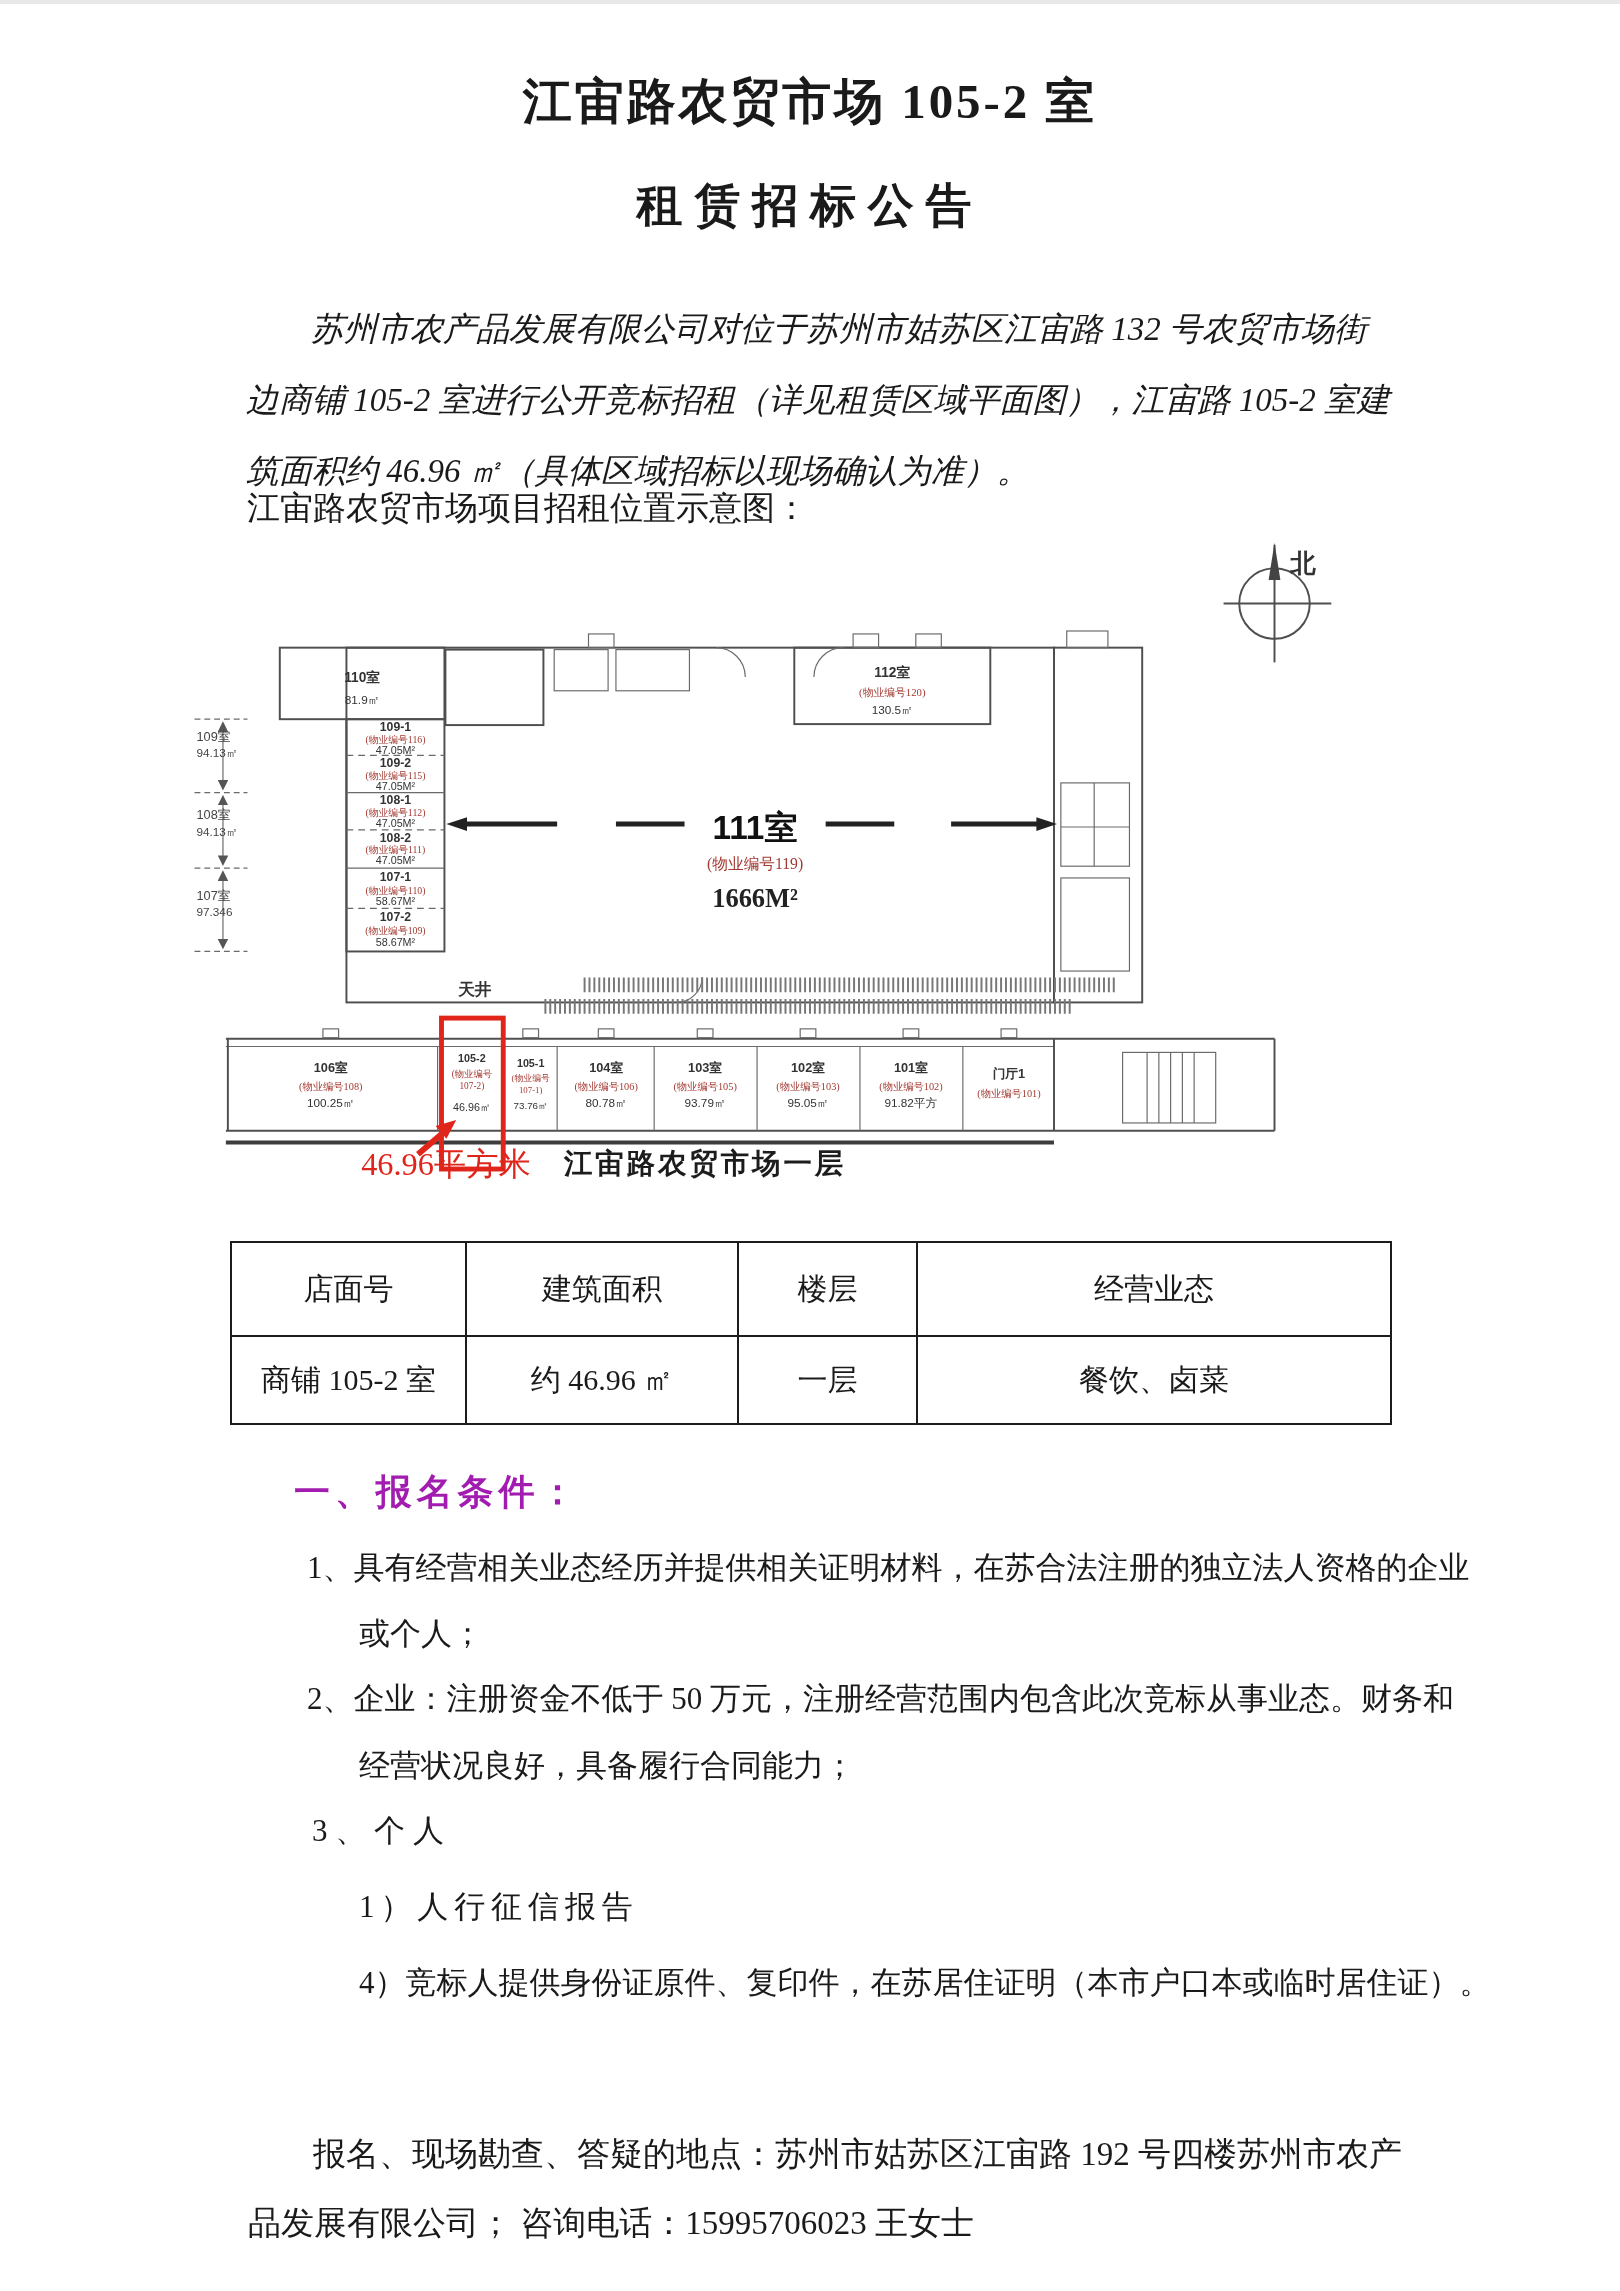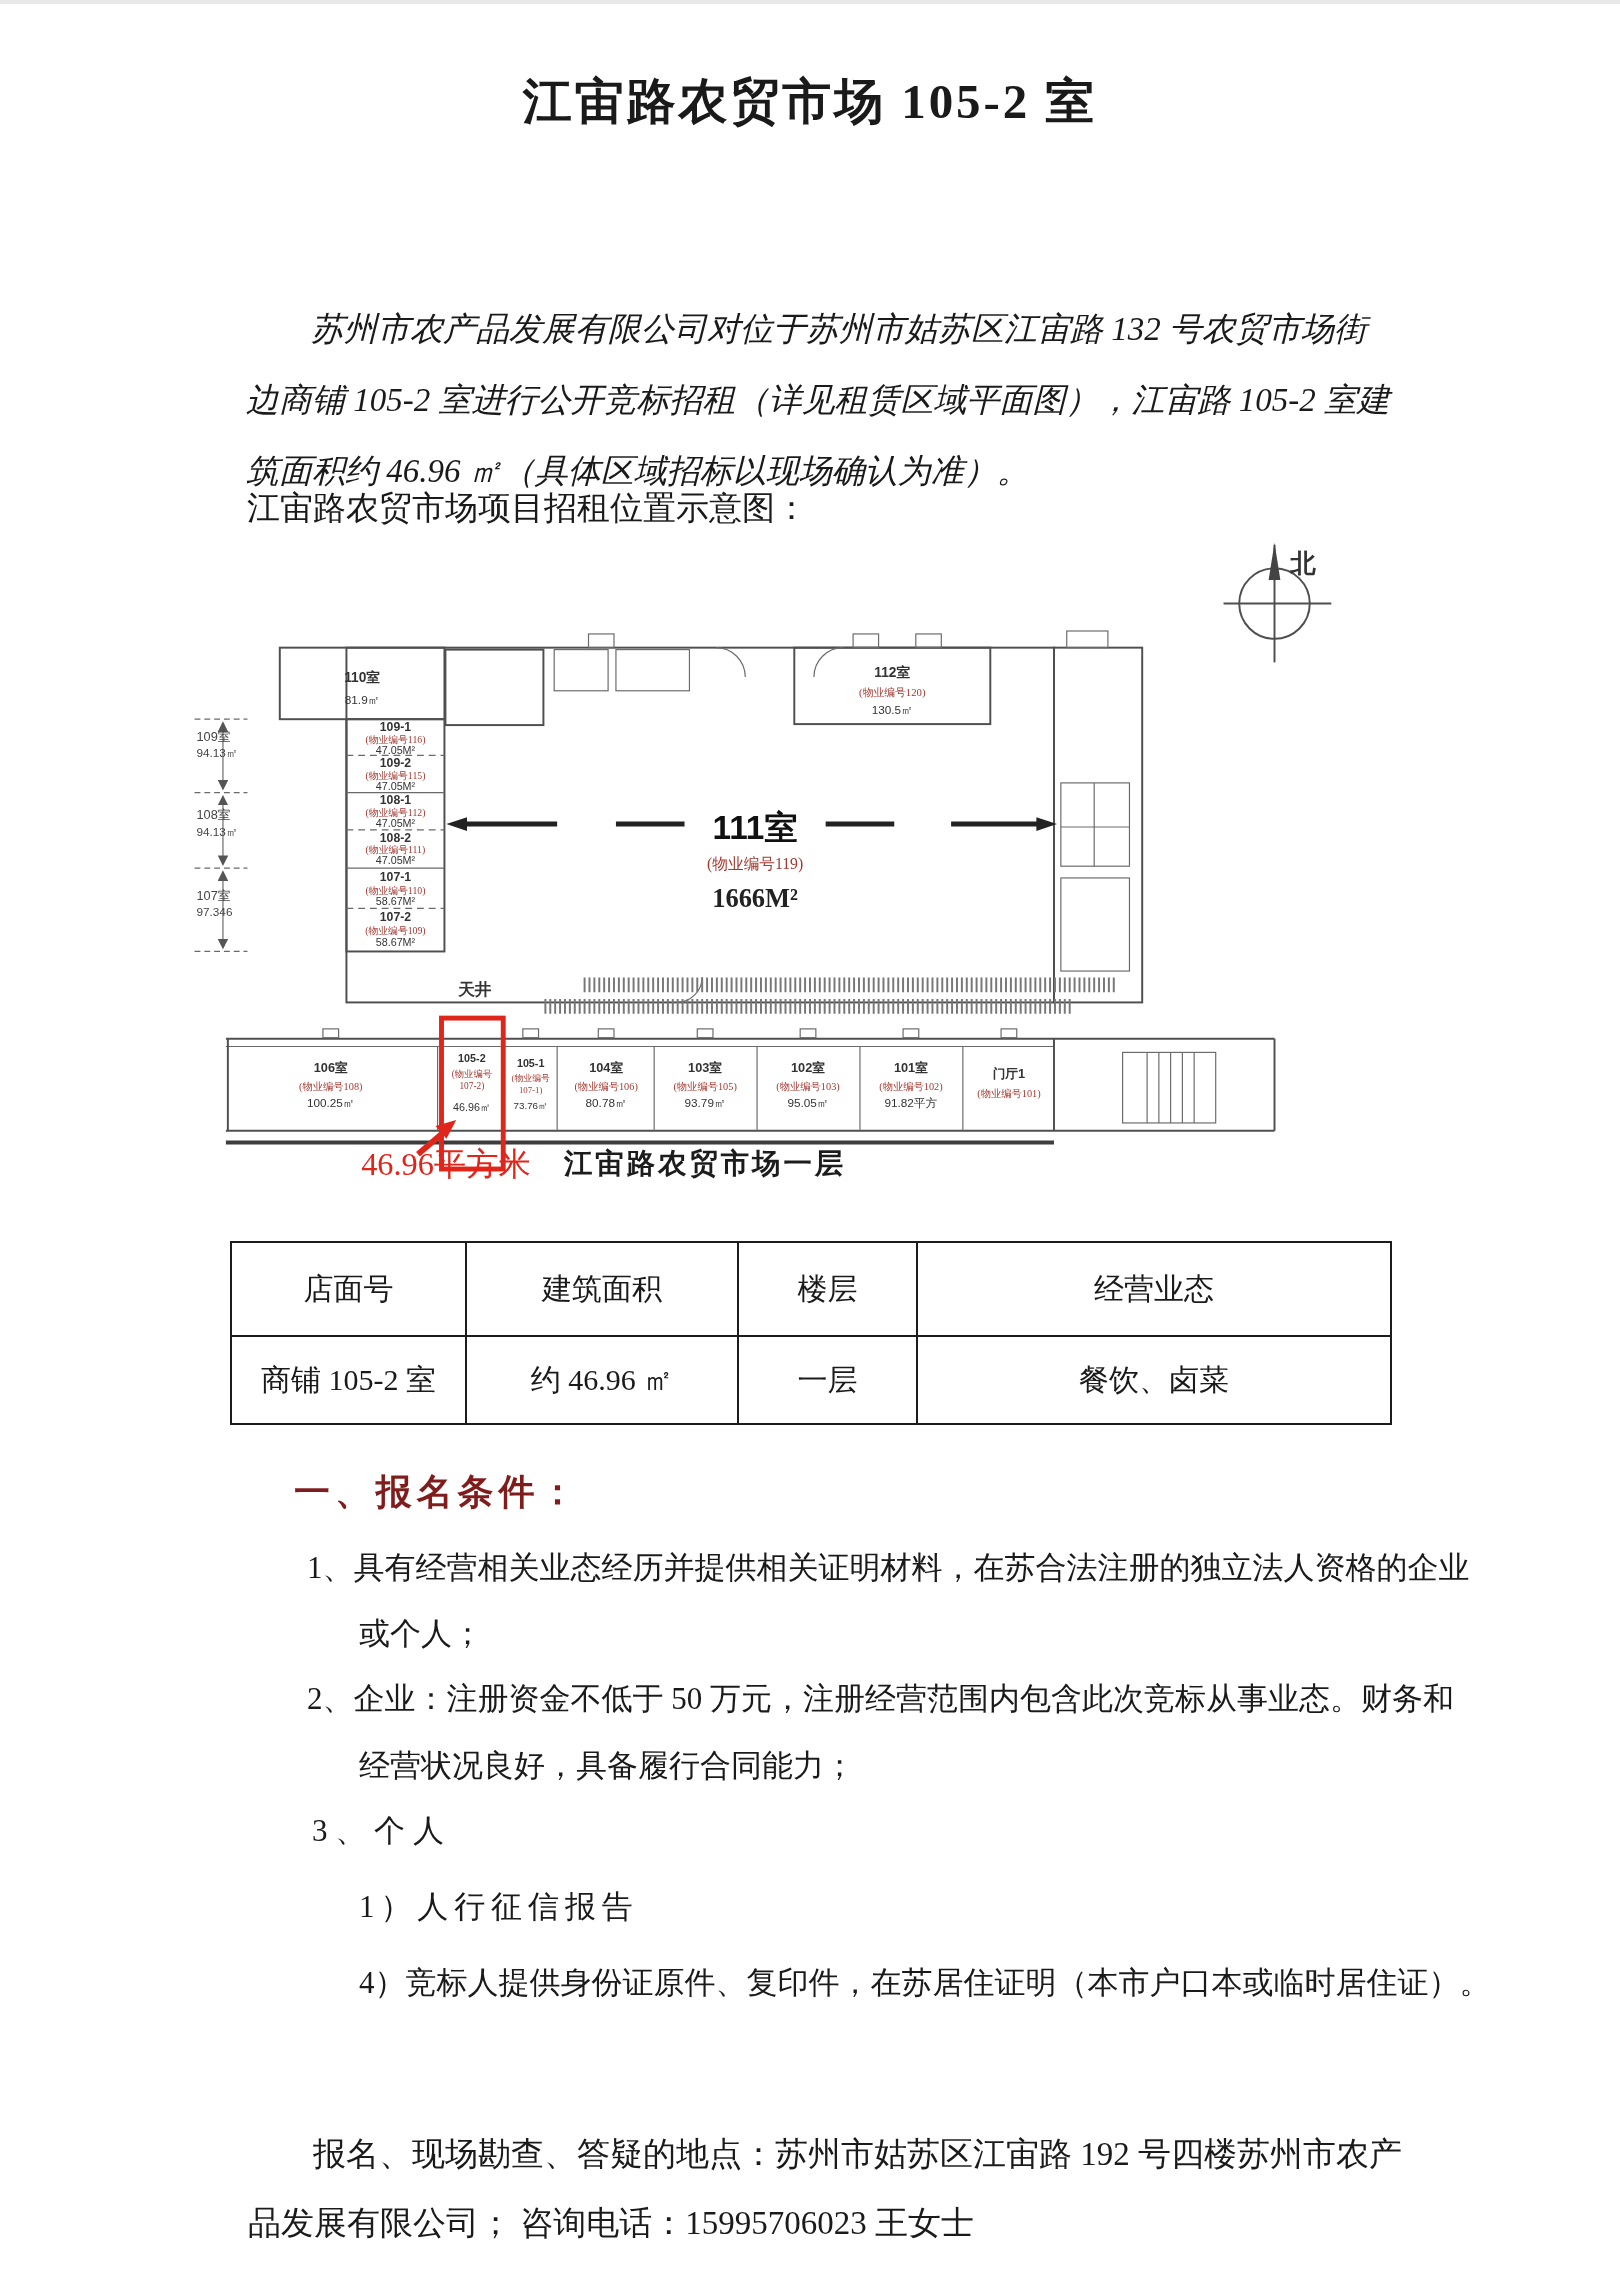--- a/index.html
+++ b/index.html
@@ -12,21 +12,21 @@
   .title1{top:65px;left:0;width:100%;text-align:center;font-size:49px;font-weight:bold;letter-spacing:2.9px;}
   .title2{top:171px;left:0;width:100%;text-align:center;font-size:46px;font-weight:bold;letter-spacing:11.8px;}
   .intro{top:290px;left:246px;font-size:33px;line-height:71px;font-style:italic;}
   .intro .l1{text-indent:65px;}
   .plan-intro{top:482px;left:247px;font-size:33px;}
   .planbox{top:529px;left:167px;width:1284px;height:686px;}
   .doc-table{position:absolute;top:1237px;left:230px;width:1161px;border-collapse:collapse;table-layout:fixed;font-size:30px;border-radius:29px;}
   .doc-table td{border:2px solid #1c1c1c;text-align:center;vertical-align:middle;padding:0;}
   .doc-table .hrow td{height:92px;}
   .doc-table .drow td{height:86px;}
-  .heading{font-family:"Liberation Sans","DejaVu Sans",sans-serif;font-weight:700;font-size:36px;color:#7f1d1d;}
+  .heading{font-family:"Liberation Sans","DejaVu Sans",sans-serif;font-weight:700;font-size:36px;color:#a21caf;}
   .s1{top:1464px;left:294px;letter-spacing:4.9px;}
   .s2{top:2042px;left:248px;letter-spacing:2px;font-size:35px;}
   .item{font-size:31px;}
   .i1a{top:1543px;left:307px;}
   .i1b{top:1609px;left:359px;}
   .i2a{top:1674px;left:307px;}
   .i2b{top:1741px;left:359px;}
   .i3 {top:1806px;left:312px;letter-spacing:7.8px;}
   .i3a{top:1882px;left:359px;letter-spacing:5.9px;}
   .i3b{top:1958px;left:359px;}
@@ -38,20 +38,21 @@
   .rm{font-family:"Liberation Sans","DejaVu Sans",sans-serif;fill:#333;}
   .code{fill:#a33a32;}
   .red{fill:#e0251b;}
 </style>
 </head>
 <body>
 
 <div class="page">
 
   <div class="abs title1">江宙路农贸市场 105-2 室</div>
+  <div class="abs title2">租赁招标公告</div>
 
   <div class="abs intro">
     <div class="l1">苏州市农产品发展有限公司对位于苏州市姑苏区江宙路 132 号农贸市场街</div>
     <div class="l2">边商铺 105-2 室进行公开竞标招租（详见租赁区域平面图），江宙路 105-2 室建</div>
     <div class="l3">筑面积约 46.96 ㎡（具体区域招标以现场确认为准）。</div>
   </div>
 
   <div class="abs plan-intro">江宙路农贸市场项目招租位置示意图：</div>
 
   <svg class="abs planbox" viewBox="0 0 1310 700" xmlns="http://www.w3.org/2000/svg">

